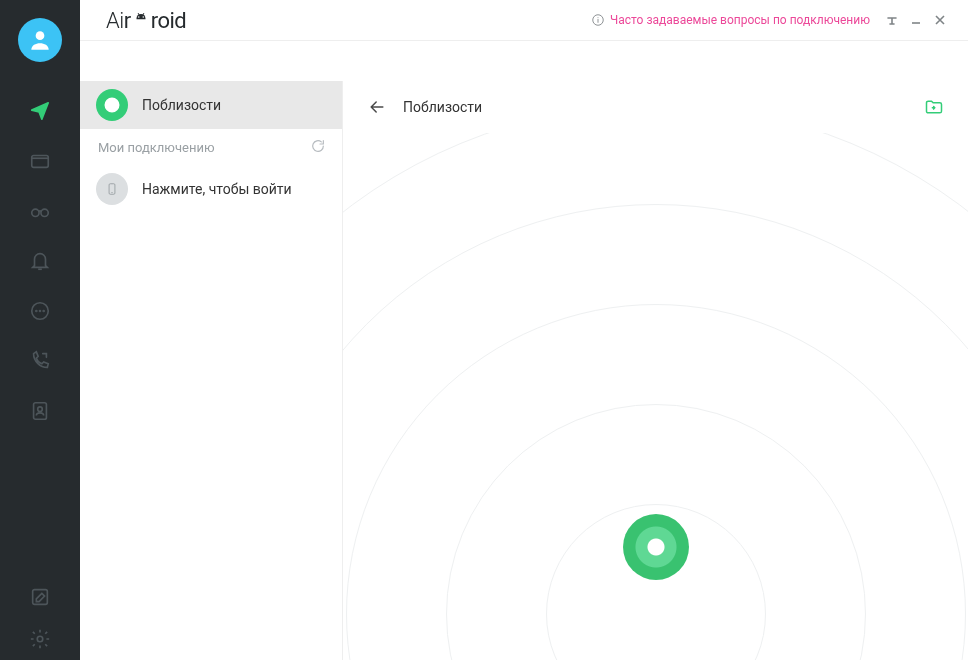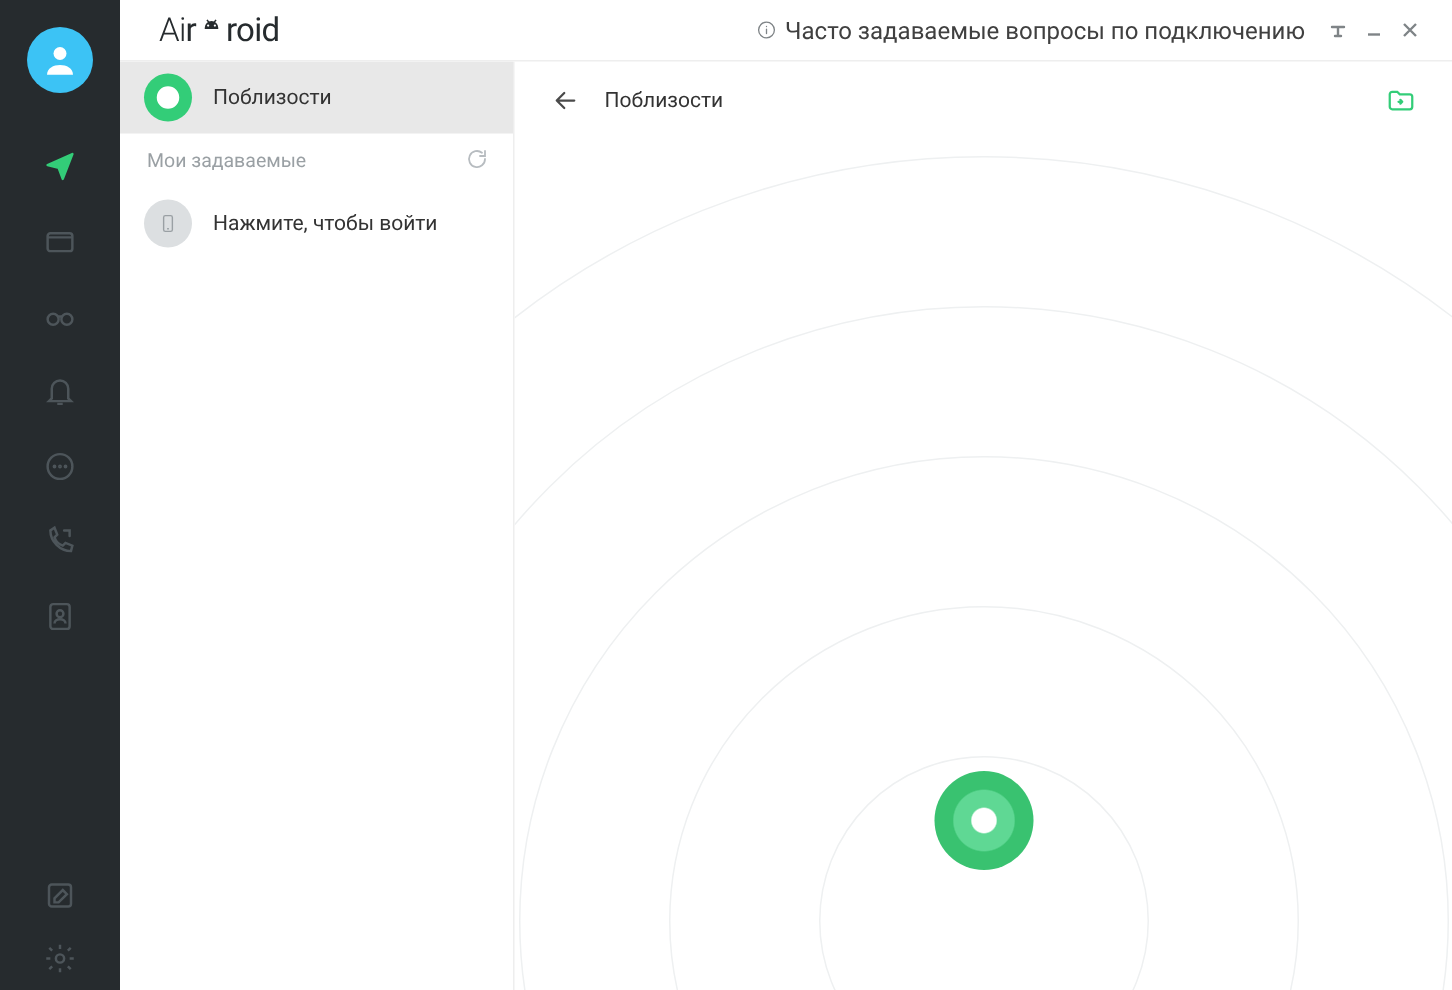--- a/index.html
+++ b/index.html
@@ -9,27 +9,27 @@
 .rail{width:80px;height:100%;background:#262b2e;display:flex;flex-direction:column;align-items:center;padding-top:18px;}
 .avatar{width:44px;height:44px;border-radius:50%;background:#3cc3f5;display:flex;align-items:center;justify-content:center;margin-bottom:24px;cursor:pointer;}
 .avatar svg{width:26px;height:26px;fill:#fff;}
 .rail-item{width:80px;height:50px;display:flex;align-items:center;justify-content:center;cursor:pointer;}
 .rail-item svg{width:22px;height:22px;fill:none;stroke:#4d555a;stroke-width:1.8;}
 .rail-item.active svg{stroke:#33cd78;fill:#33cd78;}
 .rail-spacer{flex:1;}
 .rail-bottom .rail-item{height:42px;}
 
 
-.app{flex:1;display:flex;flex-direction:column;height:100%;}
+.app{flex:1;display:flex;flex-direction:column;height:100%;gap:40px;}
 .titlebar{height:41px;display:flex;align-items:center;padding:0 16px 0 26px;border-bottom:1px solid #eee;}
 .brand{display:flex;align-items:center;font-size:22px;font-weight:400;color:#262b2e;letter-spacing:-0.5px;}
 .brand .a{font-weight:300;}
 .brand svg{width:18px;height:18px;margin:0 1px;}
 .tb-spacer{flex:1;}
-.faq{display:flex;align-items:center;color:#404040;font-size:16px;cursor:pointer;margin-right:10px;}
+.faq{display:flex;align-items:center;color:#ec4899;font-size:12px;cursor:pointer;margin-right:10px;}
 .faq svg{width:14px;height:14px;margin-right:5px;stroke:#7f8487;fill:none;stroke-width:1.5;}
 .winbtn{width:24px;height:24px;display:flex;align-items:center;justify-content:center;cursor:pointer;color:#7f8487;}
 .winbtn svg{width:12px;height:12px;stroke:#7f8487;stroke-width:1.6;fill:none;}
 
 .content{flex:1;display:flex;overflow:hidden;}
 .panel{width:263px;border-right:1px solid #eee;display:flex;flex-direction:column;}
 .nav-item{height:48px;display:flex;align-items:center;padding:0 16px;cursor:pointer;font-size:14px;color:#333;}
 .nav-item.selected{background:#e8e8e8;}
 .nav-icon{width:32px;height:32px;border-radius:50%;background:#33cd78;display:flex;align-items:center;justify-content:center;margin-right:14px;}
 .nav-icon svg{width:18px;height:18px;fill:#fff;stroke:#fff;}
@@ -179,21 +179,21 @@
       <div class="nav-item selected">
         <div class="nav-icon">
           <svg viewBox="0 0 24 24" fill="none" stroke="#fff" stroke-width="2">
               <circle cx="12" cy="12" r="9"></circle>
               <path d="M15 9l-2 6-4-2z" fill="#fff"></path>
             </svg>
         </div>
         <span>Поблизости</span>
       </div>
       <div class="section-hdr">
-        <span>Мои задаваемые</span>
+        <span>Мои подключению</span>
         <div class="sp"></div>
         <div class="refresh">
           <svg viewBox="0 0 24 24">
               <path d="M20 12a8 8 0 1 1-3-6.2M20 4v5h-5" stroke-linecap="round"></path>
             </svg>
         </div>
       </div>
       <div class="device-item">
         <div class="device-icon">
           <svg viewBox="0 0 24 24">

